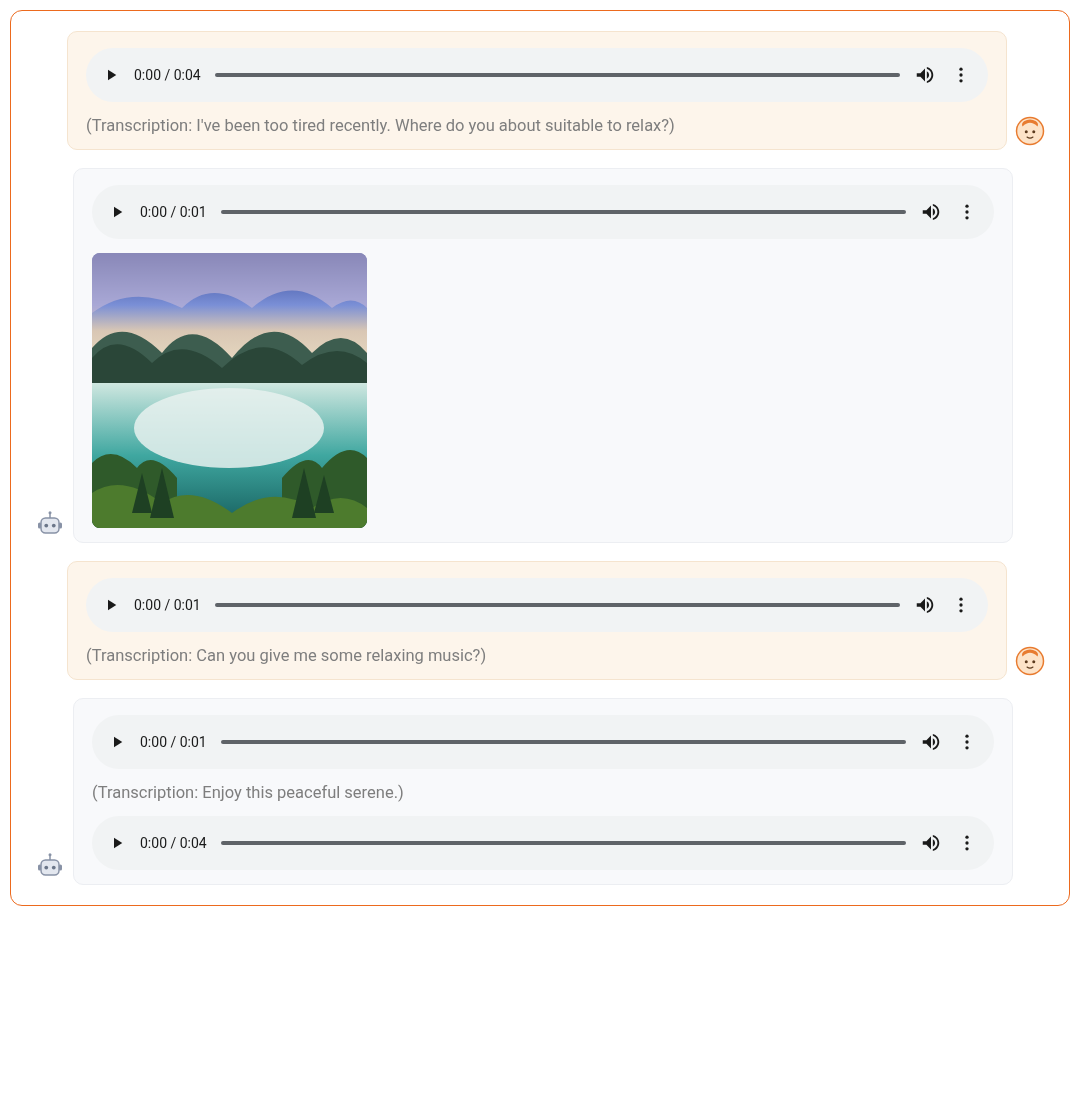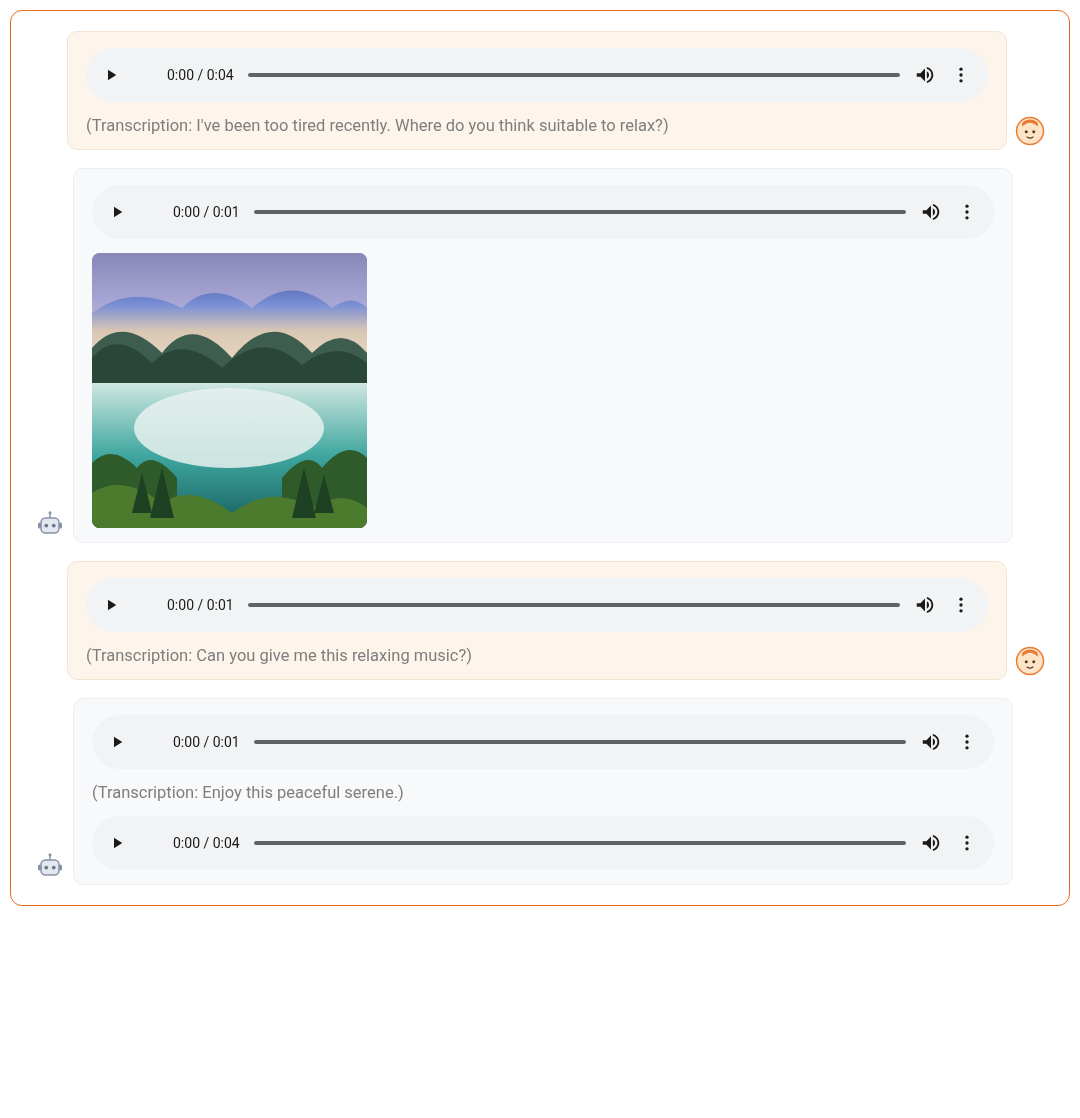--- a/index.html
+++ b/index.html
@@ -50,21 +50,20 @@
   }
   .audio-player .play-icon {
     width: 18px; height: 18px;
     display:flex;align-items:center;justify-content:center;
     cursor:pointer;
   }
   .audio-player .time {
     font-size: 14px;
     color: #1a1a1a;
     white-space: nowrap;
-    margin-left: 33px;
   }
   .audio-player .track {
     flex: 1;
     height: 4px;
     background: #5f6368;
     border-radius: 2px;
     position: relative;
   }
   .audio-player .vol-icon,
   .audio-player .more-icon {
@@ -116,21 +115,21 @@
             </svg>
         </span>
         <span class="more-icon">
           <svg viewBox="0 0 24 24" width="20" height="20" fill="#1a1a1a">
               <circle cx="12" cy="5" r="2"></circle>
               <circle cx="12" cy="12" r="2"></circle>
               <circle cx="12" cy="19" r="2"></circle>
             </svg>
         </span>
       </div>
-      <div class="transcription">(Transcription: I've been too tired recently. Where do you think suitable to relax?)</div>
+      <div class="transcription">(Transcription: I've been too tired recently. Where do you about suitable to relax?)</div>
     </div>
     <div class="avatar">
       <svg viewBox="0 0 40 40" width="30" height="30">
         <circle cx="20" cy="20" r="18" fill="#fde3c8" stroke="#e87b2f" stroke-width="2"></circle>
         <path d="M10 14 Q20 4 30 14 Q32 10 28 7 Q20 2 12 7 Q8 10 10 14" fill="#e87b2f"></path>
         <circle cx="15" cy="21" r="2" fill="#5b3a1e"></circle>
         <circle cx="25" cy="21" r="2" fill="#5b3a1e"></circle>
         <path d="M16 28 Q20 31 24 28" stroke="#5b3a1e" stroke-width="1.5" fill="none" stroke-linecap="round"></path>
       </svg>
     </div>
@@ -225,21 +224,21 @@
             </svg>
         </span>
         <span class="more-icon">
           <svg viewBox="0 0 24 24" width="20" height="20" fill="#1a1a1a">
               <circle cx="12" cy="5" r="2"></circle>
               <circle cx="12" cy="12" r="2"></circle>
               <circle cx="12" cy="19" r="2"></circle>
             </svg>
         </span>
       </div>
-      <div class="transcription">(Transcription: Can you give me this relaxing music?)</div>
+      <div class="transcription">(Transcription: Can you give me some relaxing music?)</div>
     </div>
     <div class="avatar">
       <svg viewBox="0 0 40 40" width="30" height="30">
         <circle cx="20" cy="20" r="18" fill="#fde3c8" stroke="#e87b2f" stroke-width="2"></circle>
         <path d="M10 14 Q20 4 30 14 Q32 10 28 7 Q20 2 12 7 Q8 10 10 14" fill="#e87b2f"></path>
         <circle cx="15" cy="21" r="2" fill="#5b3a1e"></circle>
         <circle cx="25" cy="21" r="2" fill="#5b3a1e"></circle>
         <path d="M16 28 Q20 31 24 28" stroke="#5b3a1e" stroke-width="1.5" fill="none" stroke-linecap="round"></path>
       </svg>
     </div>

